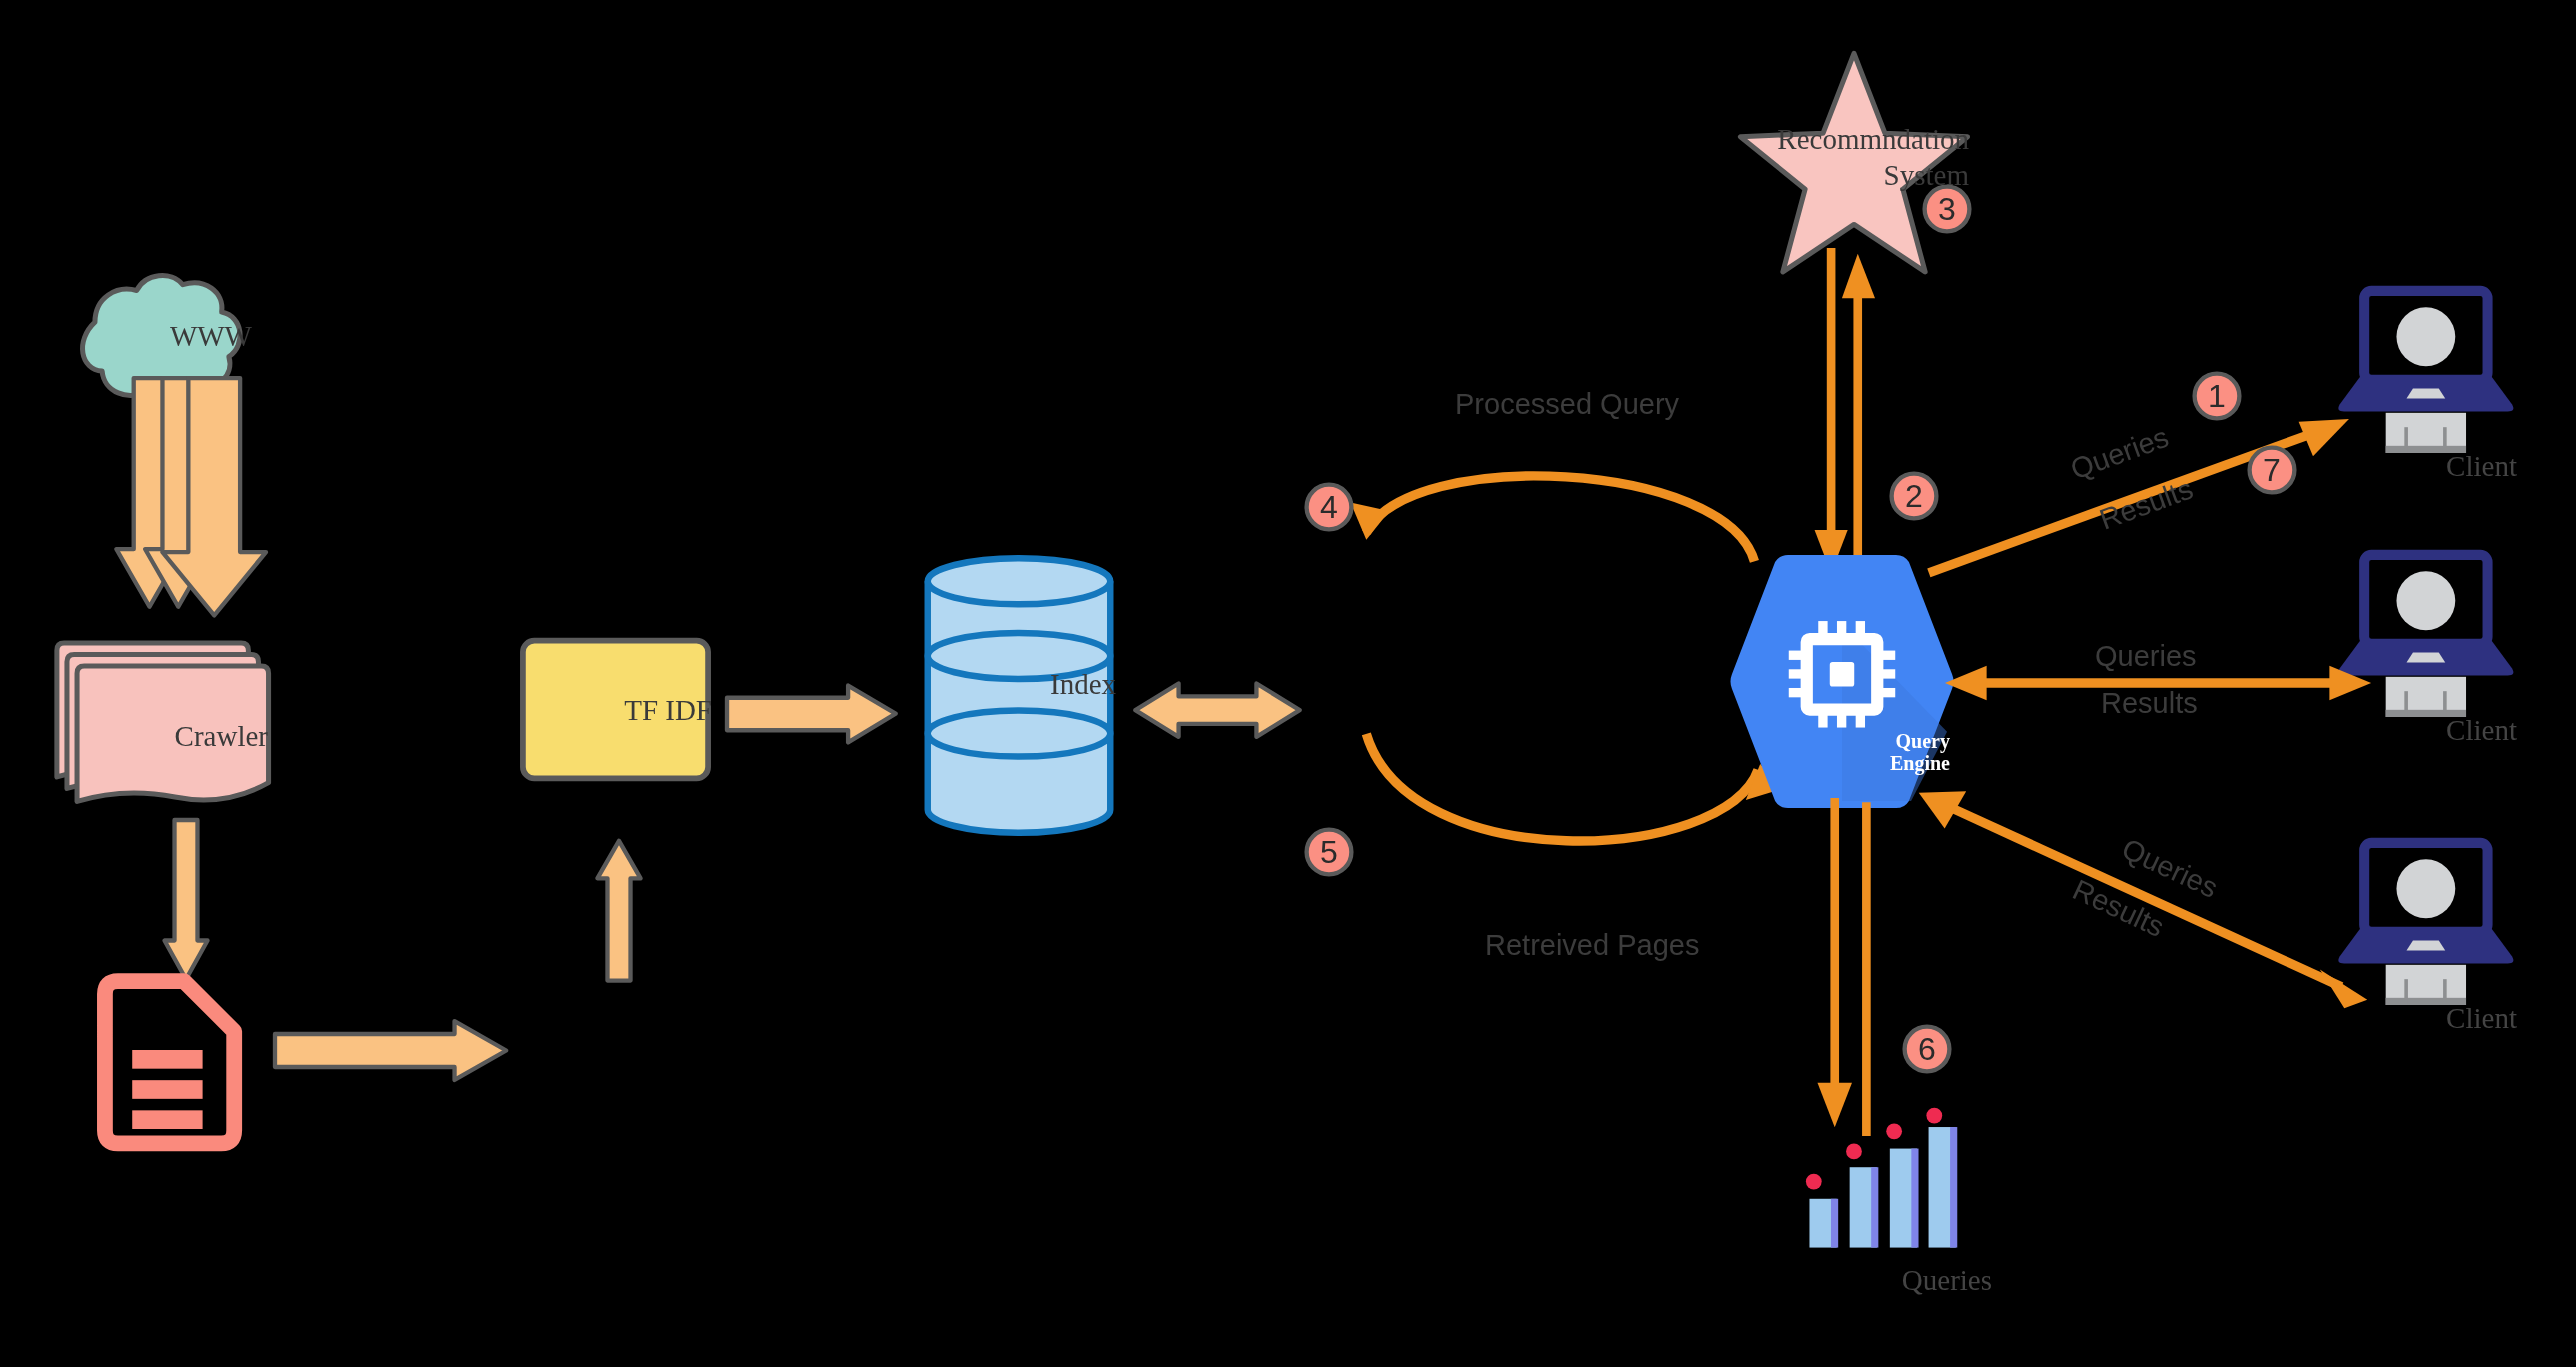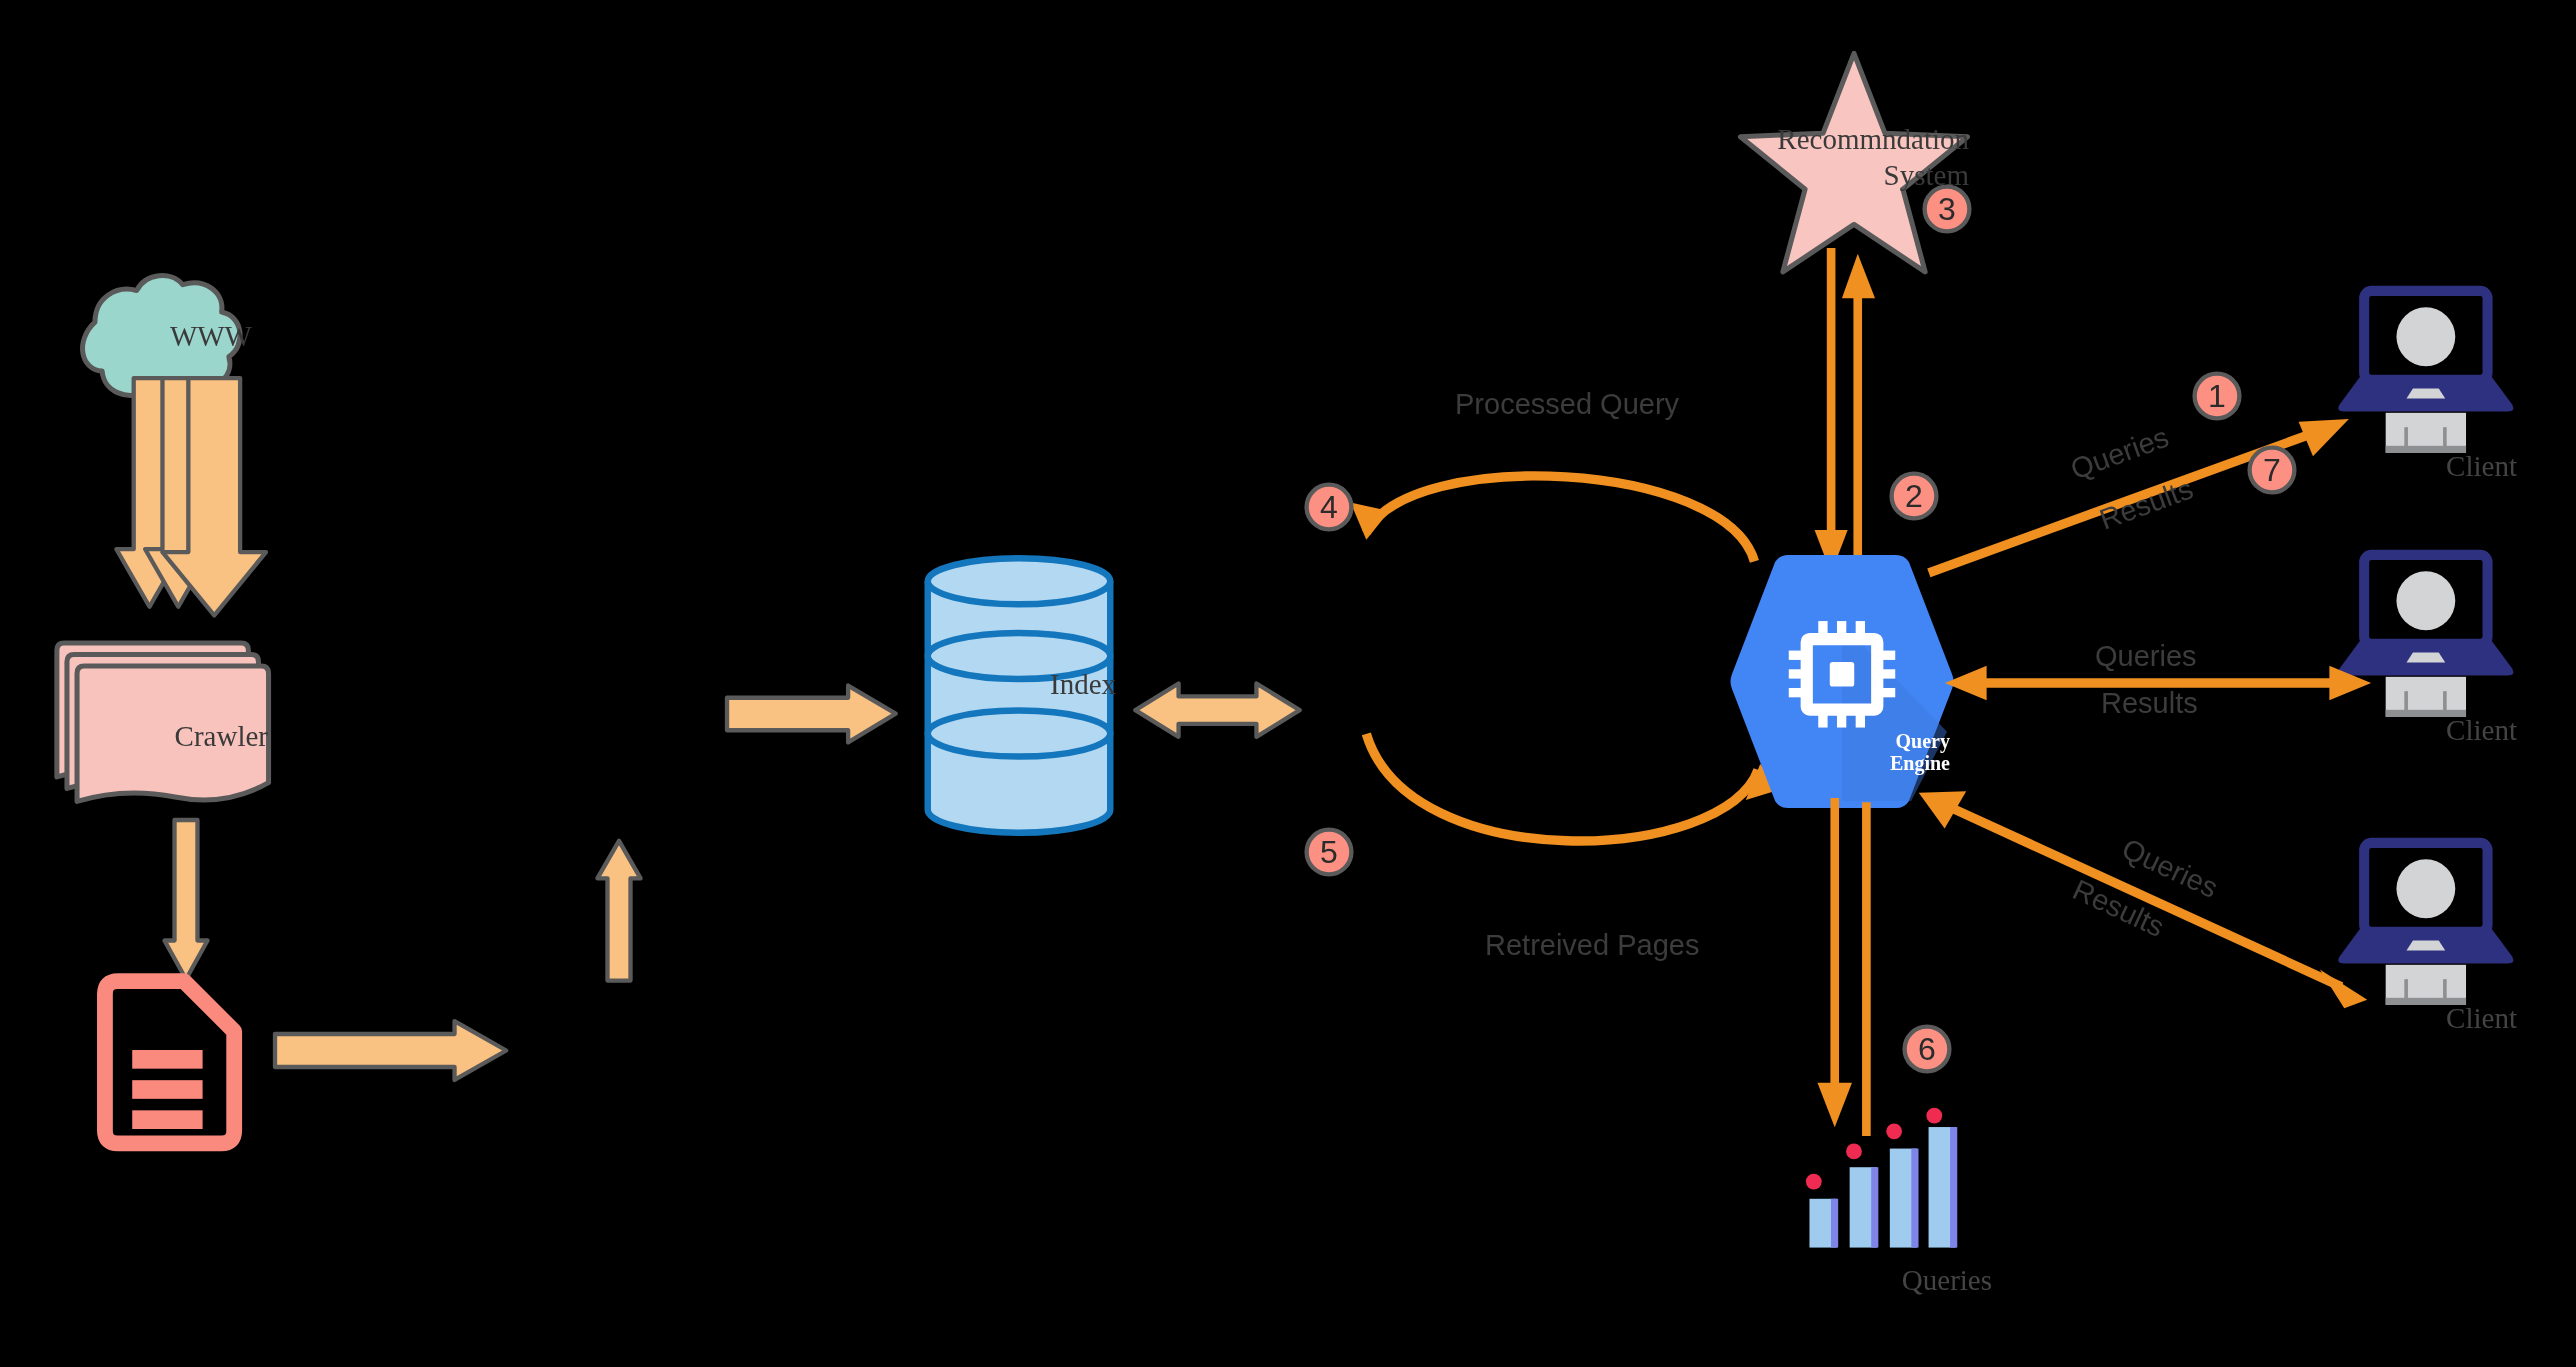--- a/index.html
+++ b/index.html
@@ -80,20 +80,26 @@
     </svg>
   </div>
 
 
   <div class="node" style="left:590px;top:838px;">
     <svg width="58" height="144" viewBox="0 0 80 200">
       <path d="M40 4 L70 56 h-14 v142 h-32 V56 H10 Z" fill="#fac282" stroke="#5a5a5a" stroke-width="6" stroke-linejoin="round"></path>
     </svg>
   </div>
 
+  <div class="node" style="left:519px;top:637px;">
+    <svg width="193" height="145" viewBox="0 0 268 202">
+      <rect x="5" y="5" width="258" height="192" rx="16" ry="16" fill="#f8dd6e" stroke="#5a5a5a" stroke-width="8"></rect>
+    </svg>
+    <div class="lbl" style="left:0;top:55px;width:193px;">TF IDF</div>
+  </div>
 
   <div class="node" style="left:727px;top:676px;">
     <svg width="173" height="76" viewBox="0 0 240 105">
       <path d="M0 30 h168 v-17 L234 52 L168 92 v-17 H0 Z" fill="#fac282" stroke="#5a5a5a" stroke-width="6" stroke-linejoin="round"></path>
     </svg>
   </div>
 
   <div class="node" style="left:922px;top:555px;">
     <svg width="194" height="281" viewBox="0 0 270 390">
       <path d="M8 36 v318 a127 32 0 0 0 254 0 V36 Z" fill="#b3d8f2"></path>

